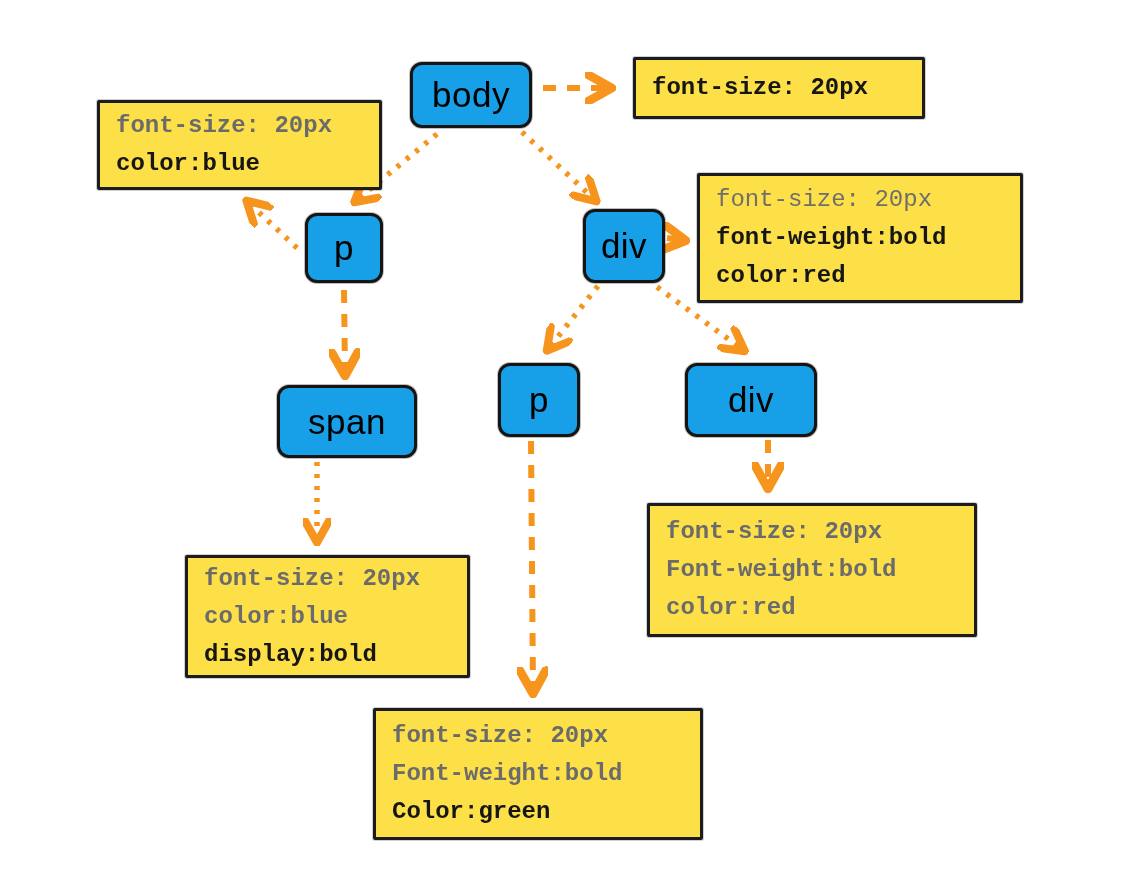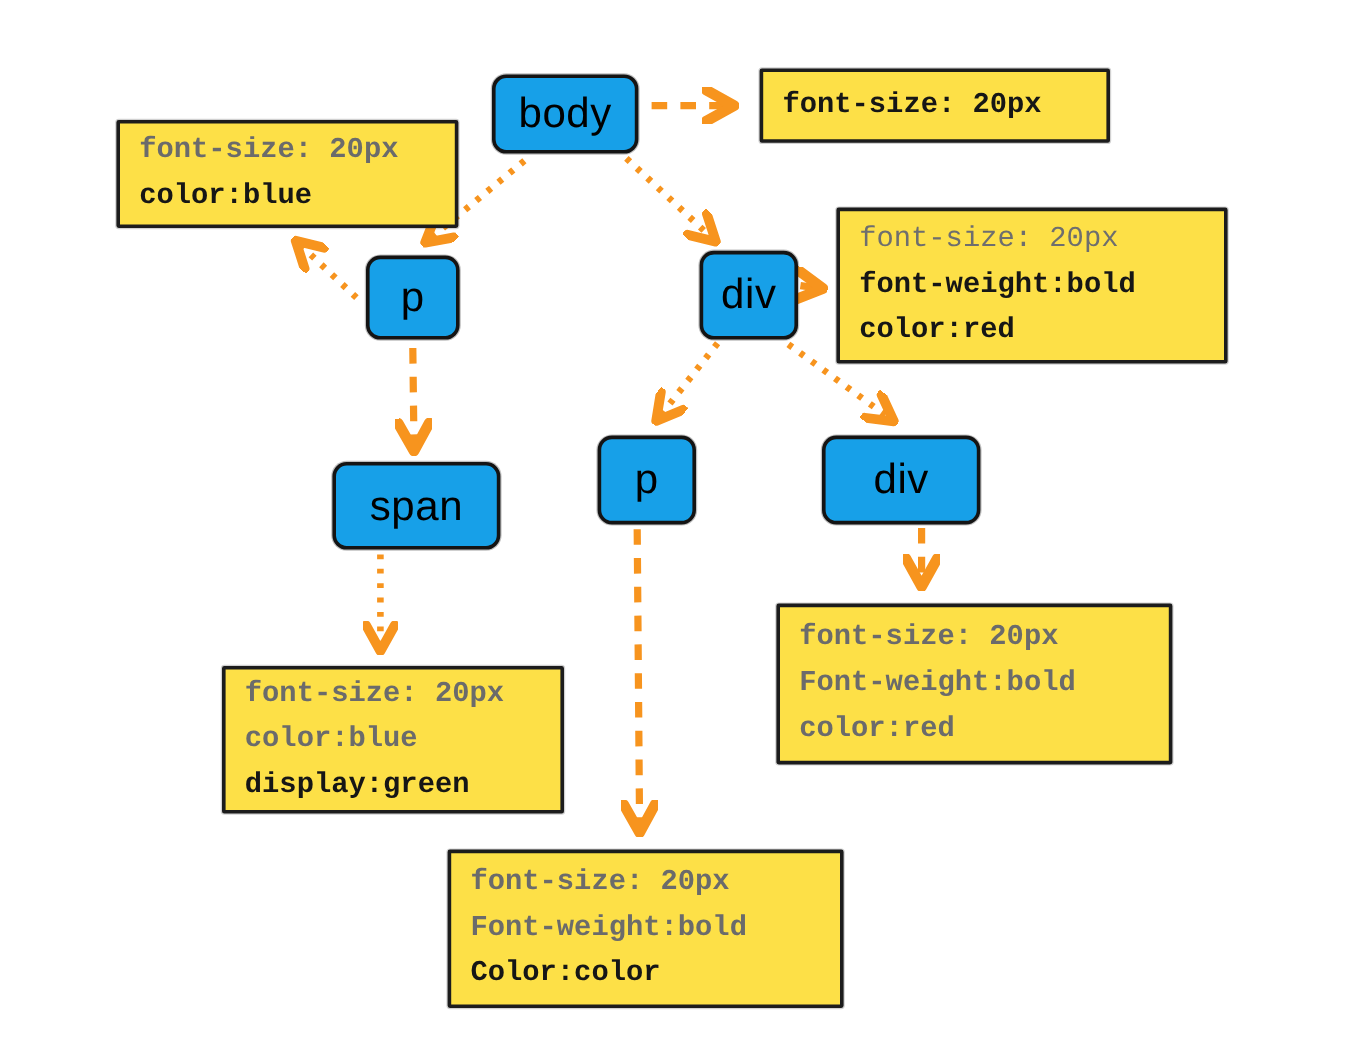--- a/index.html
+++ b/index.html
@@ -124,27 +124,27 @@
 
   <div class="rulebox" style="left:697px; top:173px; width:326px; height:130px;">
     <div class="rule-line tone-muted-light">font-size: 20px</div>
     <div class="rule-line tone-strong">font-weight:bold</div>
     <div class="rule-line tone-strong">color:red</div>
   </div>
 
   <div class="rulebox" style="left:185px; top:555px; width:285px; height:123px;">
     <div class="rule-line tone-muted">font-size: 20px</div>
     <div class="rule-line tone-muted">color:blue</div>
-    <div class="rule-line tone-strong">display:green</div>
+    <div class="rule-line tone-strong">display:bold</div>
   </div>
 
   <div class="rulebox" style="left:373px; top:708px; width:330px; height:132px;">
     <div class="rule-line tone-muted">font-size: 20px</div>
     <div class="rule-line tone-muted">Font-weight:bold</div>
-    <div class="rule-line tone-strong">Color:color</div>
+    <div class="rule-line tone-strong">Color:green</div>
   </div>
 
   <div class="rulebox" style="left:647px; top:503px; width:330px; height:134px;">
     <div class="rule-line tone-muted">font-size: 20px</div>
     <div class="rule-line tone-muted">Font-weight:bold</div>
     <div class="rule-line tone-muted">color:red</div>
   </div>
 
 </div>
 

